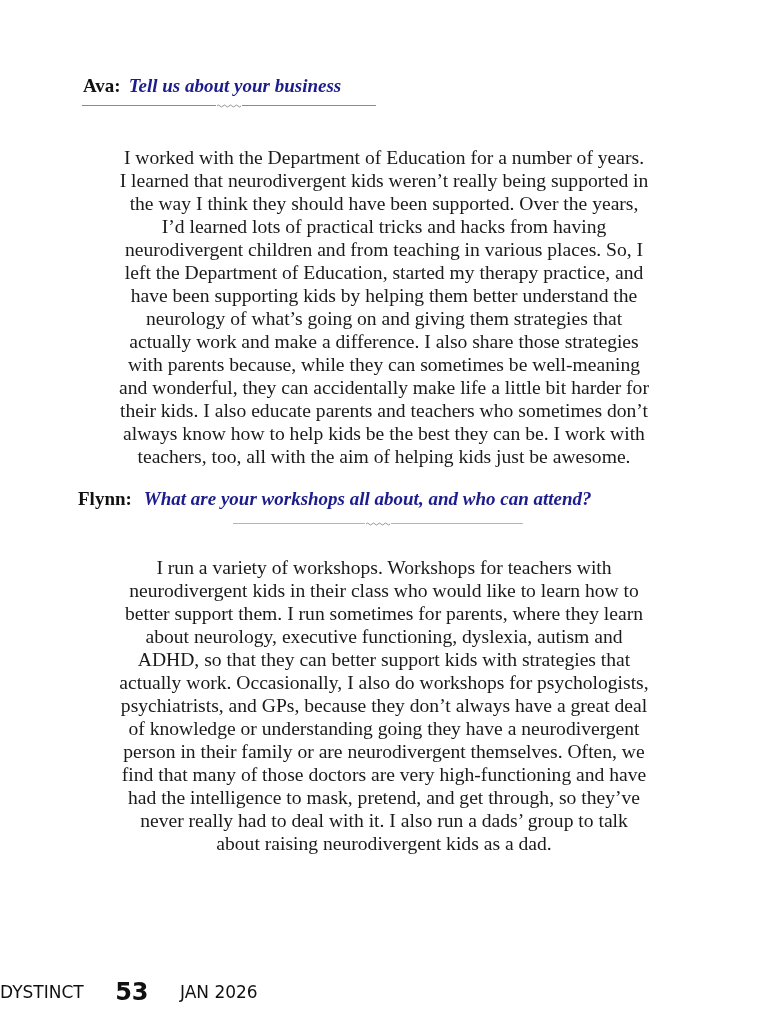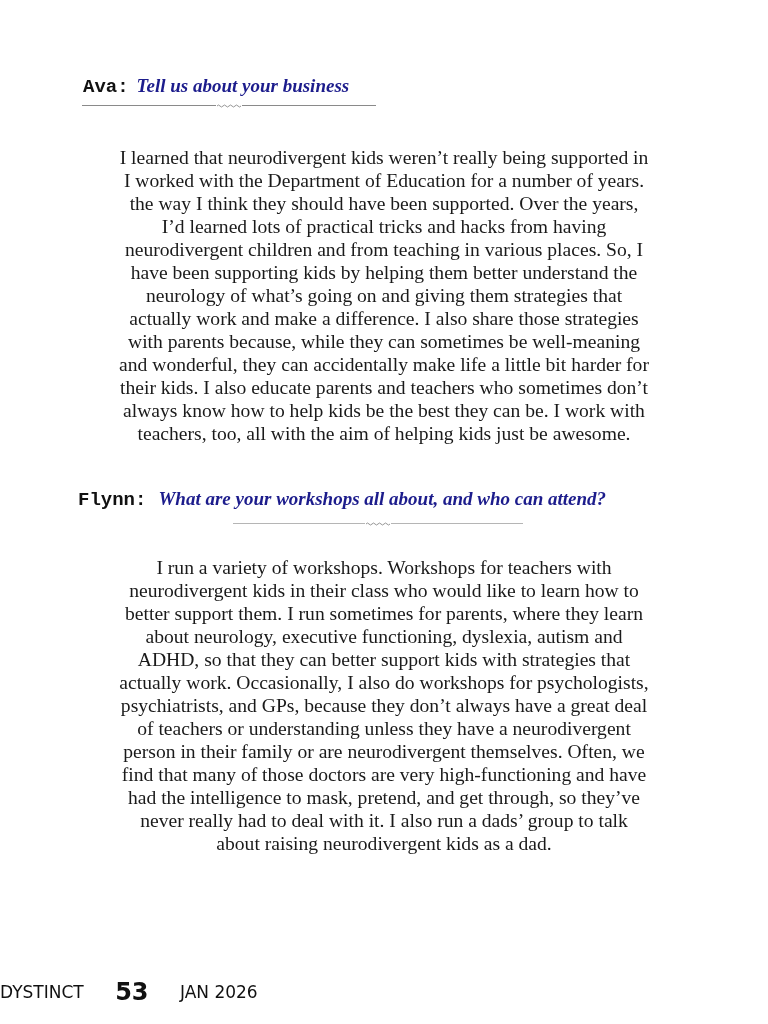--- a/index.html
+++ b/index.html
@@ -1,21 +1,21 @@
 <!DOCTYPE html>
 <html><head>
   <meta charset="utf-8">
   <style>
     html, body { margin: 0; padding: 0; }
     body {
       width: 768px; height: 1024px; background: #ffffff; position: relative; overflow: hidden;
       font-family: "Liberation Serif", "DejaVu Serif", serif; color: #1a1a1a;
     }
     .q-line { position: absolute; font-size: 19px; white-space: nowrap; }
-    .q-speaker { font-weight: bold; color: #111; font-family: Liberation Mono, monospace; }
+    .q-speaker { font-weight: bold; color: #111; }
     .q-text { font-weight: bold; font-style: italic; color: #1c1c8c; margin-left: 8px; text-align: right; }
     .divider { position: absolute; height: 6px; }
     .divider .rule { position: absolute; top: 2px; left: 0; right: 0; height: 1px; background: #8a8a8a; }
     .divider svg { position: absolute; top: 0; left: 50%; transform: translateX(-50%); background: #fff; }
     .para {
       position: absolute; left: 70px; width: 628px; text-align: center;
       font-size: 19.6px; line-height: 23px; color: #1a1a1a;
     }
     .para .ln { display: block; white-space: nowrap; }
     .footer {
@@ -32,25 +32,26 @@
   <span class="q-speaker">Ava:</span><span class="q-text">Tell us about your business</span>
 </div>
 <div class="divider" style="left:82px; top:103px; width:294px;">
   <div class="rule"></div>
   <svg width="26" height="6" viewBox="0 0 26 6">
     <path d="M1 3 q1.5 -2 3 0 t3 0 t3 0 t3 0 t3 0 t3 0 t3 0 t3 0" fill="none" stroke="#8a8a8a" stroke-width="0.9"></path>
   </svg>
 </div>
 
 <div class="para" id="ans0" style="top:146px;">
+    <span class="ln">I worked with the Department of Education for a number of years.</span>
     <span class="ln">I learned that neurodivergent kids weren’t really being supported in</span>
-    <span class="ln">I worked with the Department of Education for a number of years.</span>
     <span class="ln">the way I think they should have been supported. Over the years,</span>
     <span class="ln">I’d learned lots of practical tricks and hacks from having</span>
     <span class="ln">neurodivergent children and from teaching in various places. So, I</span>
+    <span class="ln">left the Department of Education, started my therapy practice, and</span>
     <span class="ln">have been supporting kids by helping them better understand the</span>
     <span class="ln">neurology of what’s going on and giving them strategies that</span>
     <span class="ln">actually work and make a difference. I also share those strategies</span>
     <span class="ln">with parents because, while they can sometimes be well-meaning</span>
     <span class="ln">and wonderful, they can accidentally make life a little bit harder for</span>
     <span class="ln">their kids. I also educate parents and teachers who sometimes don’t</span>
     <span class="ln">always know how to help kids be the best they can be. I work with</span>
     <span class="ln">teachers, too, all with the aim of helping kids just be awesome.</span>
   </div>
 
@@ -65,21 +66,21 @@
 </div>
 
 <div class="para" id="ans1" style="top:556px;">
     <span class="ln">I run a variety of workshops. Workshops for teachers with</span>
     <span class="ln">neurodivergent kids in their class who would like to learn how to</span>
     <span class="ln">better support them. I run sometimes for parents, where they learn</span>
     <span class="ln">about neurology, executive functioning, dyslexia, autism and</span>
     <span class="ln">ADHD, so that they can better support kids with strategies that</span>
     <span class="ln">actually work. Occasionally, I also do workshops for psychologists,</span>
     <span class="ln">psychiatrists, and GPs, because they don’t always have a great deal</span>
-    <span class="ln">of teachers or understanding unless they have a neurodivergent</span>
+    <span class="ln">of knowledge or understanding going they have a neurodivergent</span>
     <span class="ln">person in their family or are neurodivergent themselves. Often, we</span>
     <span class="ln">find that many of those doctors are very high-functioning and have</span>
     <span class="ln">had the intelligence to mask, pretend, and get through, so they’ve</span>
     <span class="ln">never really had to deal with it. I also run a dads’ group to talk</span>
     <span class="ln">about raising neurodivergent kids as a dad.</span>
   </div>
 
 <div class="footer">
   <span>DYSTINCT</span>
   <span class="pg">53</span>

